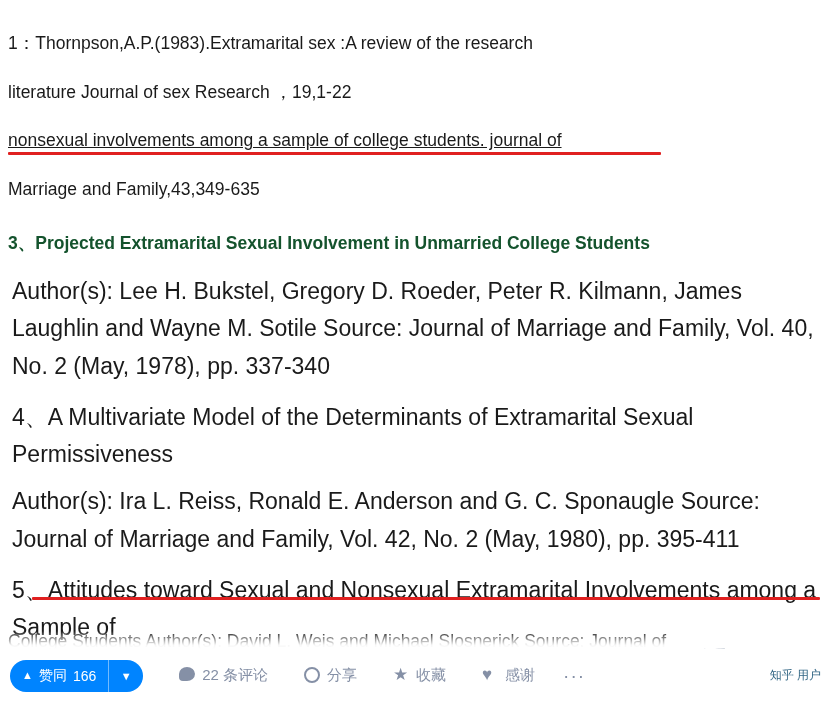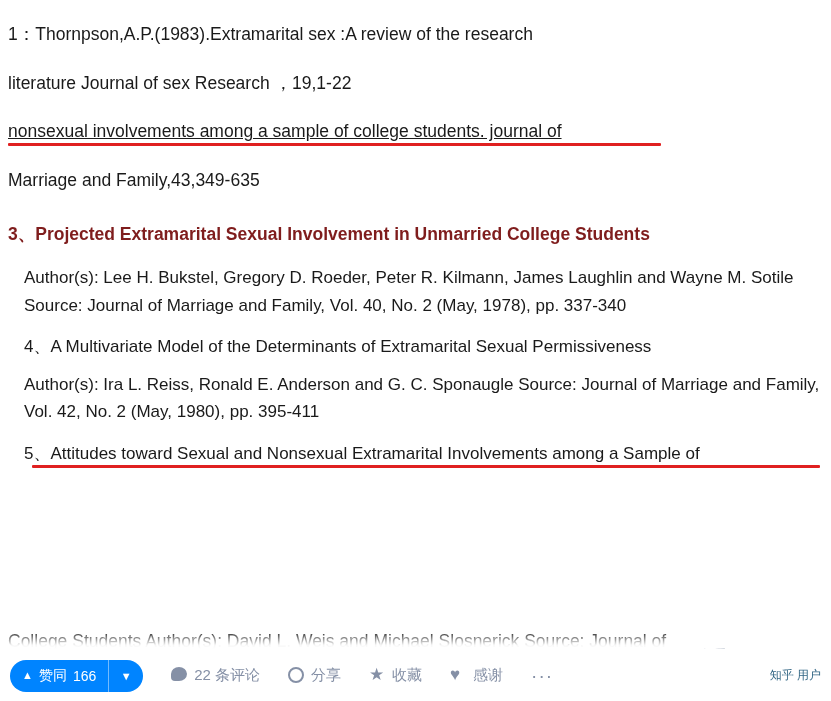--- a/index.html
+++ b/index.html
@@ -28,41 +28,41 @@
     right: 0;
     bottom: 52px;
     padding: 22px 8px 0 8px;
     box-sizing: border-box;
     overflow: hidden;
   }
   .ref-line {
     font-size: 17.5px;
     line-height: 1.35;
     color: #1a1a1a;
-    margin: 1px 0 25px 0;
+    margin: 10px 0 25px 0;
     position: relative;
     white-space: pre-wrap;
   }
   .ref-line.tight {
     margin-bottom: 22px;
   }
   .para {
-    font-size: 17px;
+    font-size: 23px;
     line-height: 1.62;
     color: #1a1a1a;
-    margin: 0 0 10px 16px;
+    margin: 0 0 10px 4px;
     white-space: pre-wrap;
   }
   .para.block {
     margin-bottom: 14px;
   }
   .heading {
     font-size: 17.5px;
     font-weight: bold;
-    color: #7f1d1d;
+    color: #14532d;
     margin: 30px 0 18px 0;
     line-height: 1.35;
   }
   .heading .num {
     font-weight: bold;
   }
   
   .redline {
     position: absolute;
     height: 3px;
@@ -138,21 +138,21 @@
     border-left: 1px solid rgba(255,255,255,0.45);
     cursor: pointer;
     font-size: 11px;
   }
   .act {
     display: flex;
     align-items: center;
     gap: 6px;
     color: #8590a6;
     font-size: 15px;
-    margin-left: 28px;
+    margin-left: 36px;
     cursor: pointer;
     white-space: nowrap;
   }
   .act .ic {
     display: inline-block;
     width: 17px;
     height: 17px;
     position: relative;
   }
   .ic-comment {

